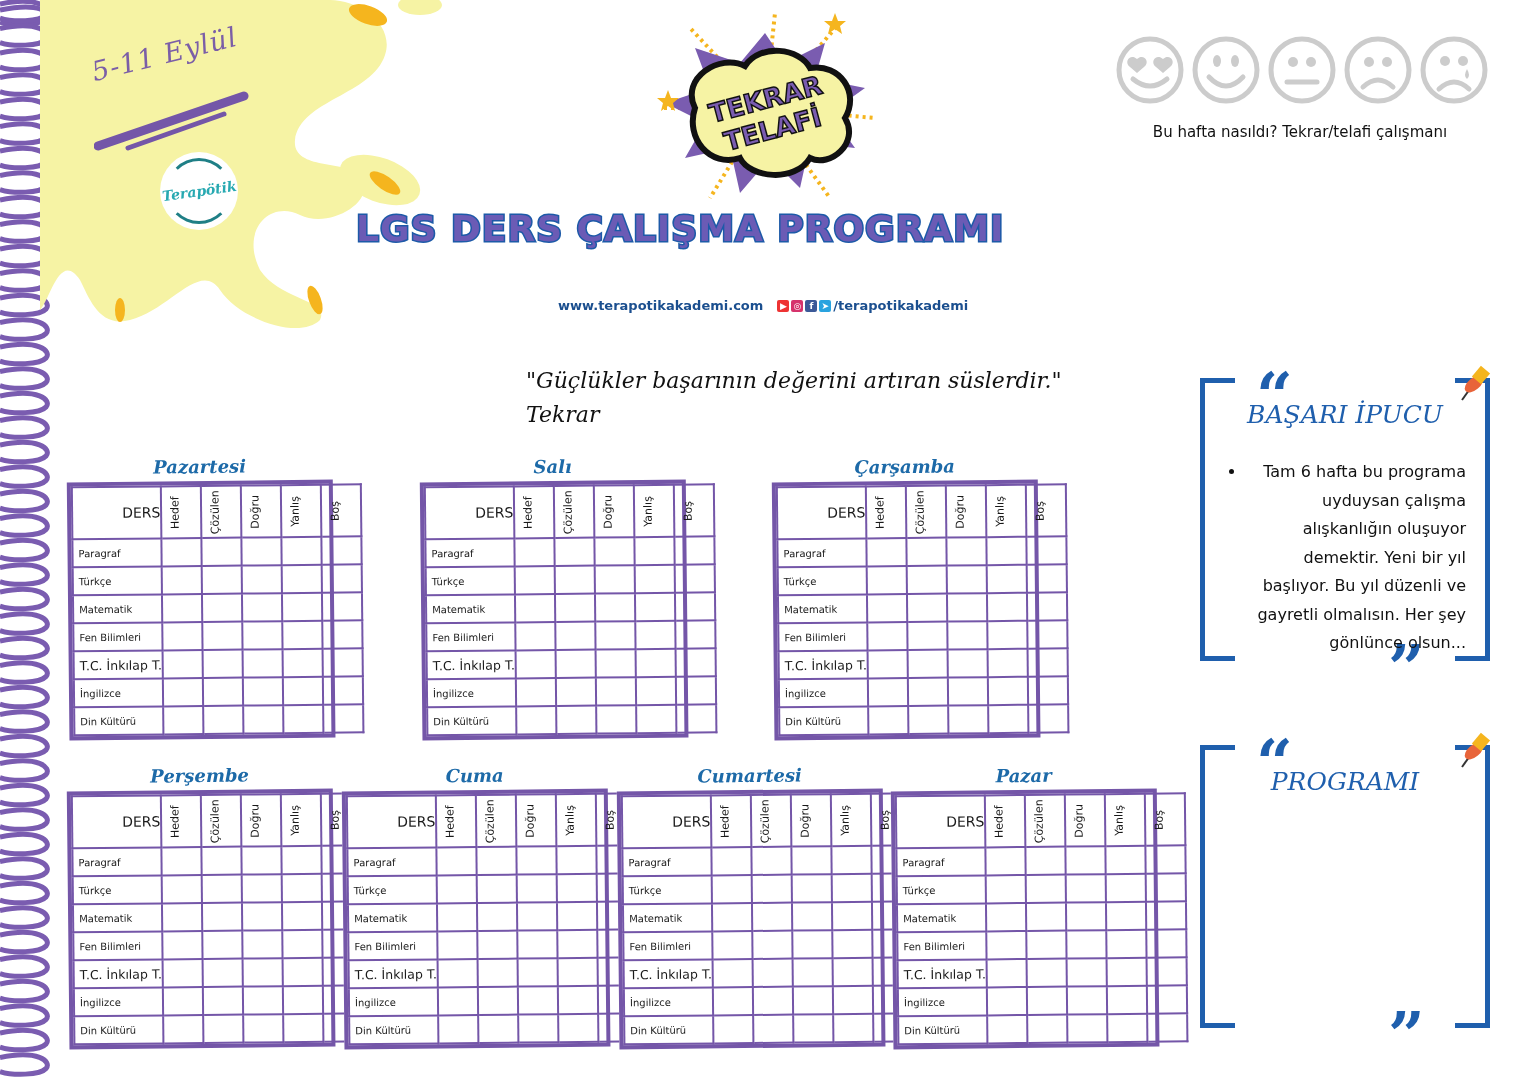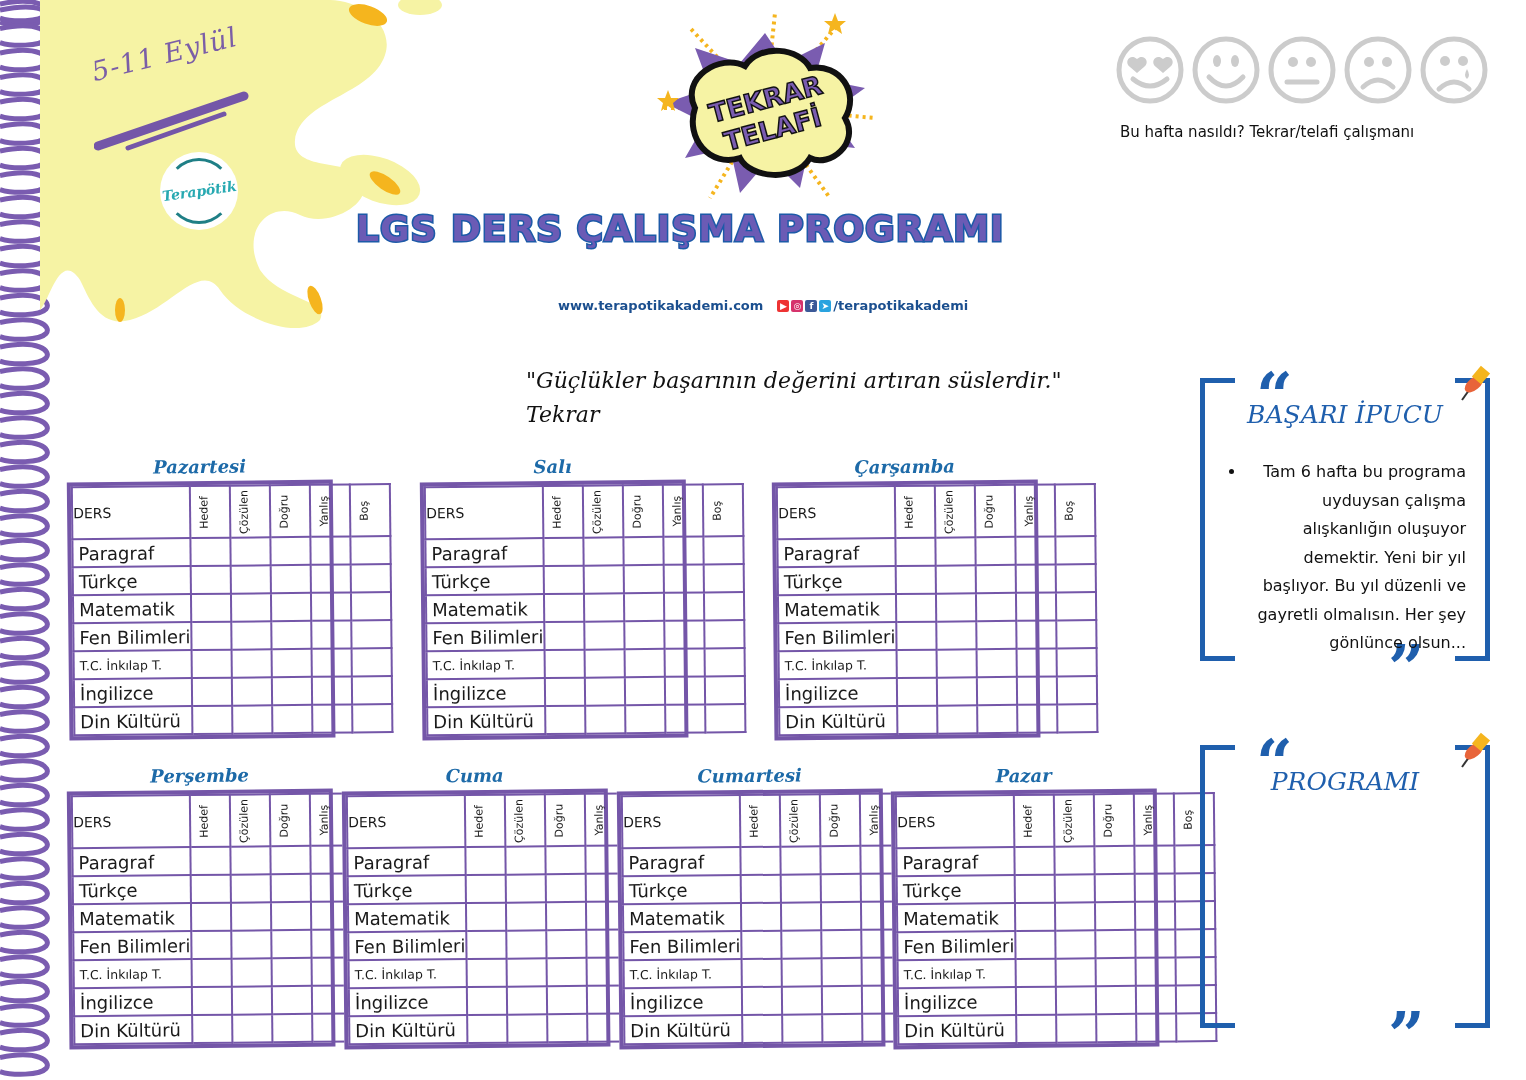--- a/index.html
+++ b/index.html
@@ -36,46 +36,46 @@
   .weblinks {
     position: absolute; left: 558px; top: 298px;
     font-family: "DejaVu Sans", sans-serif; font-weight: bold;
     font-size: 13px; color: #1b4f8f; display: flex; align-items: center; gap: 14px;
   }
   .social { display: flex; gap: 2px; align-items: center; }
   .social i { display: inline-block; width: 12px; height: 12px; border-radius: 2px; font-style: normal; color:#fff; font-size: 9px; line-height: 12px; text-align:center; }
   .emojis { position: absolute; left: 1115px; top: 35px; display: flex; gap: 6px; }
   .emoji { width: 70px; height: 70px; }
   .mood-text {
-    position: absolute; left: 1120px; top: 122px; width: 360px; 
+    position: absolute; left: 1120px; top: 122px; width: 360px; text-align: center;
     font-size: 15px; line-height: 21px; color: #111;
   }
   .quote {
     position: absolute; left: 526px; top: 364px;
     font-family: "DejaVu Serif", serif; font-style: italic;
     font-size: 22px; line-height: 34px; color: #111;
   }
   .day { position: absolute; }
   .day-name {
     font-family: "DejaVu Serif", serif; font-style: italic; font-weight: bold;
     color: #1d6aa8; font-size: 18px; text-align: center; margin-bottom: 4px;
   }
   .sheet {
     border: 4px solid #7456a8; background: #fff;
   }
   table.grid { border-collapse: collapse; width: 100%; }
   table.grid td, table.grid th {
     border: 2px solid #7456a8; padding: 0; font-weight: normal;
   }
-  table.grid th.ders { width: 98px; height: 50px; font-size: 14px; text-align: left; }
+  table.grid th.ders { width: 98px; height: 50px; font-size: 14px; text-align: right; }
   table.grid th.col { width: 27px; height: 50px; }
   table.grid th.col div {
     transform: rotate(-90deg); font-size: 11px; white-space: nowrap; width: 50px; margin-left: -12px;
   }
-  table.grid td.subj { height: 26px; font-size: 18px; padding-left: 5px; white-space: nowrap; }
+  table.grid td.subj { height: 26px; font-size: 10px; padding-left: 5px; white-space: nowrap; }
   table.grid td.subj.small { font-size: 12.5px; }
   table.grid td.cell { }
   .tipbox { position: absolute; width: 290px; }
   .bracket-l, .bracket-r { position: absolute; top: 0; bottom: 0; width: 30px; border: 5px solid #1f5fad; }
   .bracket-l { left: 0; border-right: none; }
   .bracket-r { right: 0; border-left: none; }
   .qmark {
     position: absolute; font-family: "DejaVu Serif", serif; font-weight: bold;
     color: #1f5fad; font-size: 64px; line-height: 64px;
   }

